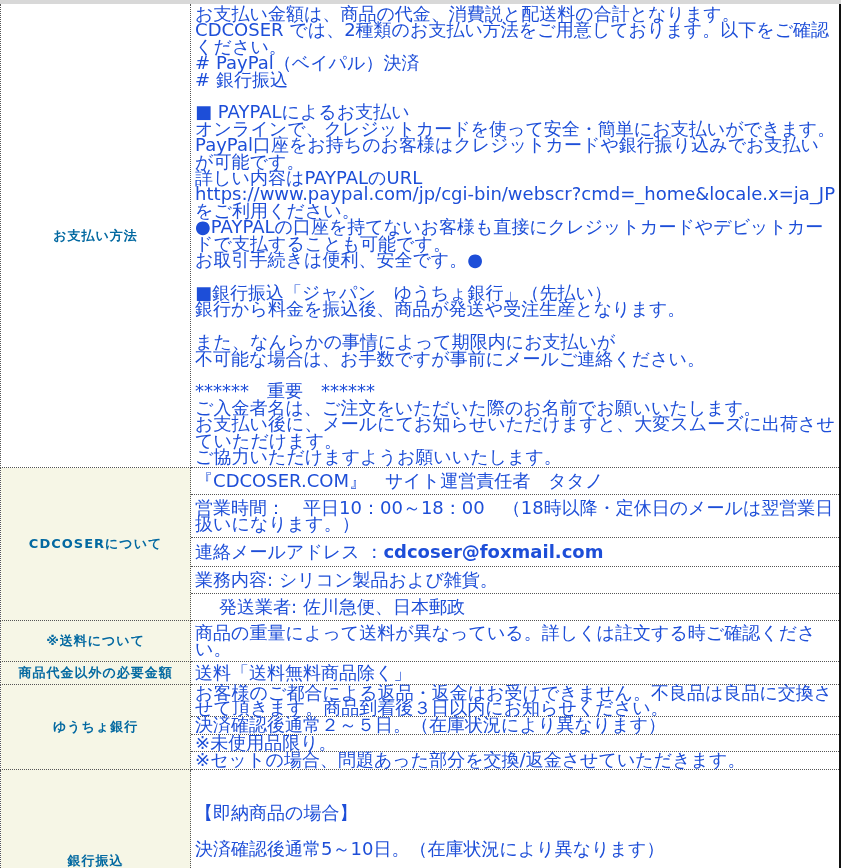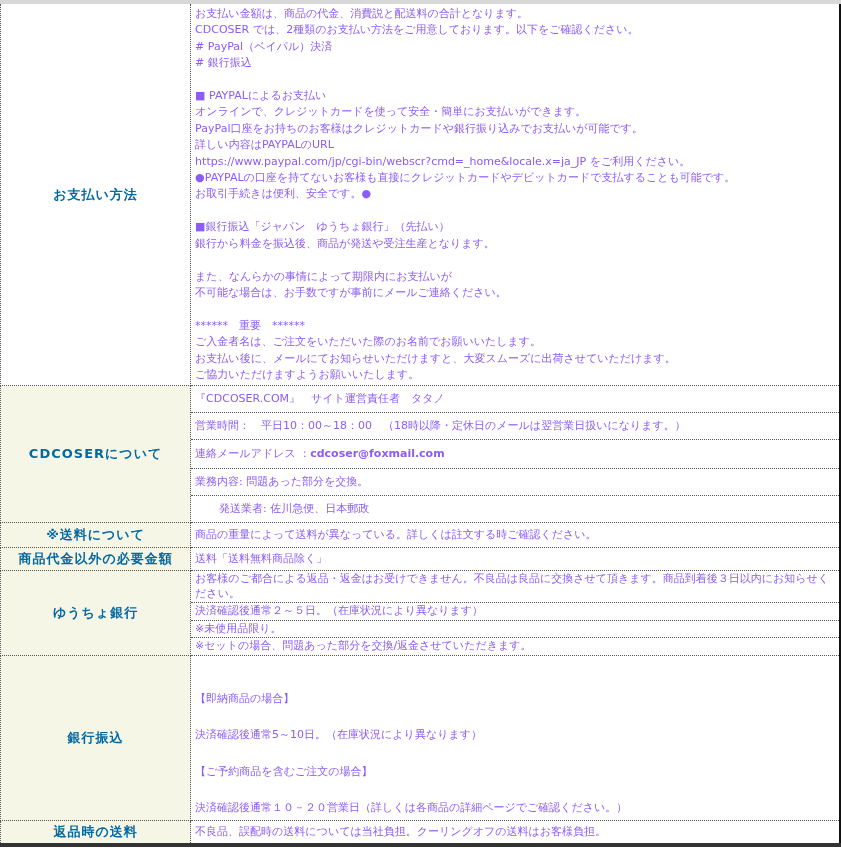--- a/index.html
+++ b/index.html
@@ -32,24 +32,24 @@
     font-size: 13px;
     color: #0369a1;
     text-align: center;
     vertical-align: middle;
     padding: 2px;
     letter-spacing: 1px;
   }
   th.first { background: #ffffff; }
   td {
     background: #ffffff;
-    font-size: 11px;
+    font-size: 18px;
     vertical-align: top;
     padding: 0;
-    color: #8b5cf6;
+    color: #1d4ed8;
   }
   .blob {
     white-space: pre-line;
     padding: 2px 3px 2px 4px;
     line-height: 16.4px;
   }
   .blob.delivery {
     line-height: 18.2px;
     padding: 3px 3px 3px 4px;
     margin-top: 31px;
@@ -105,21 +105,21 @@
 ご協力いただけますようお願いいたします。</div>
       </td>
     </tr>
 
     <tr>
       <th>CDCOSERについて</th>
       <td>
         <div class="sub">『CDCOSER.COM』　サイト運営責任者　タタノ</div>
         <div class="sub">営業時間：　平日10：00～18：00　（18時以降・定休日のメールは翌営業日扱いになります。）</div>
         <div class="sub tall"><span>連絡メールアドレス ：</span><span class="bold">cdcoser@foxmail.com</span></div>
-        <div class="sub">業務内容: 問題あった部分を交換。</div>
+        <div class="sub">業務内容: シリコン製品および雑貨。</div>
         <div class="sub">発送業者: 佐川急便、日本郵政</div>
       </td>
     </tr>
 
     <tr>
       <th>※送料について</th>
       <td>
         <div class="single">商品の重量によって送料が異なっている。詳しくは註文する時ご確認ください。</div>
       </td>
     </tr>

